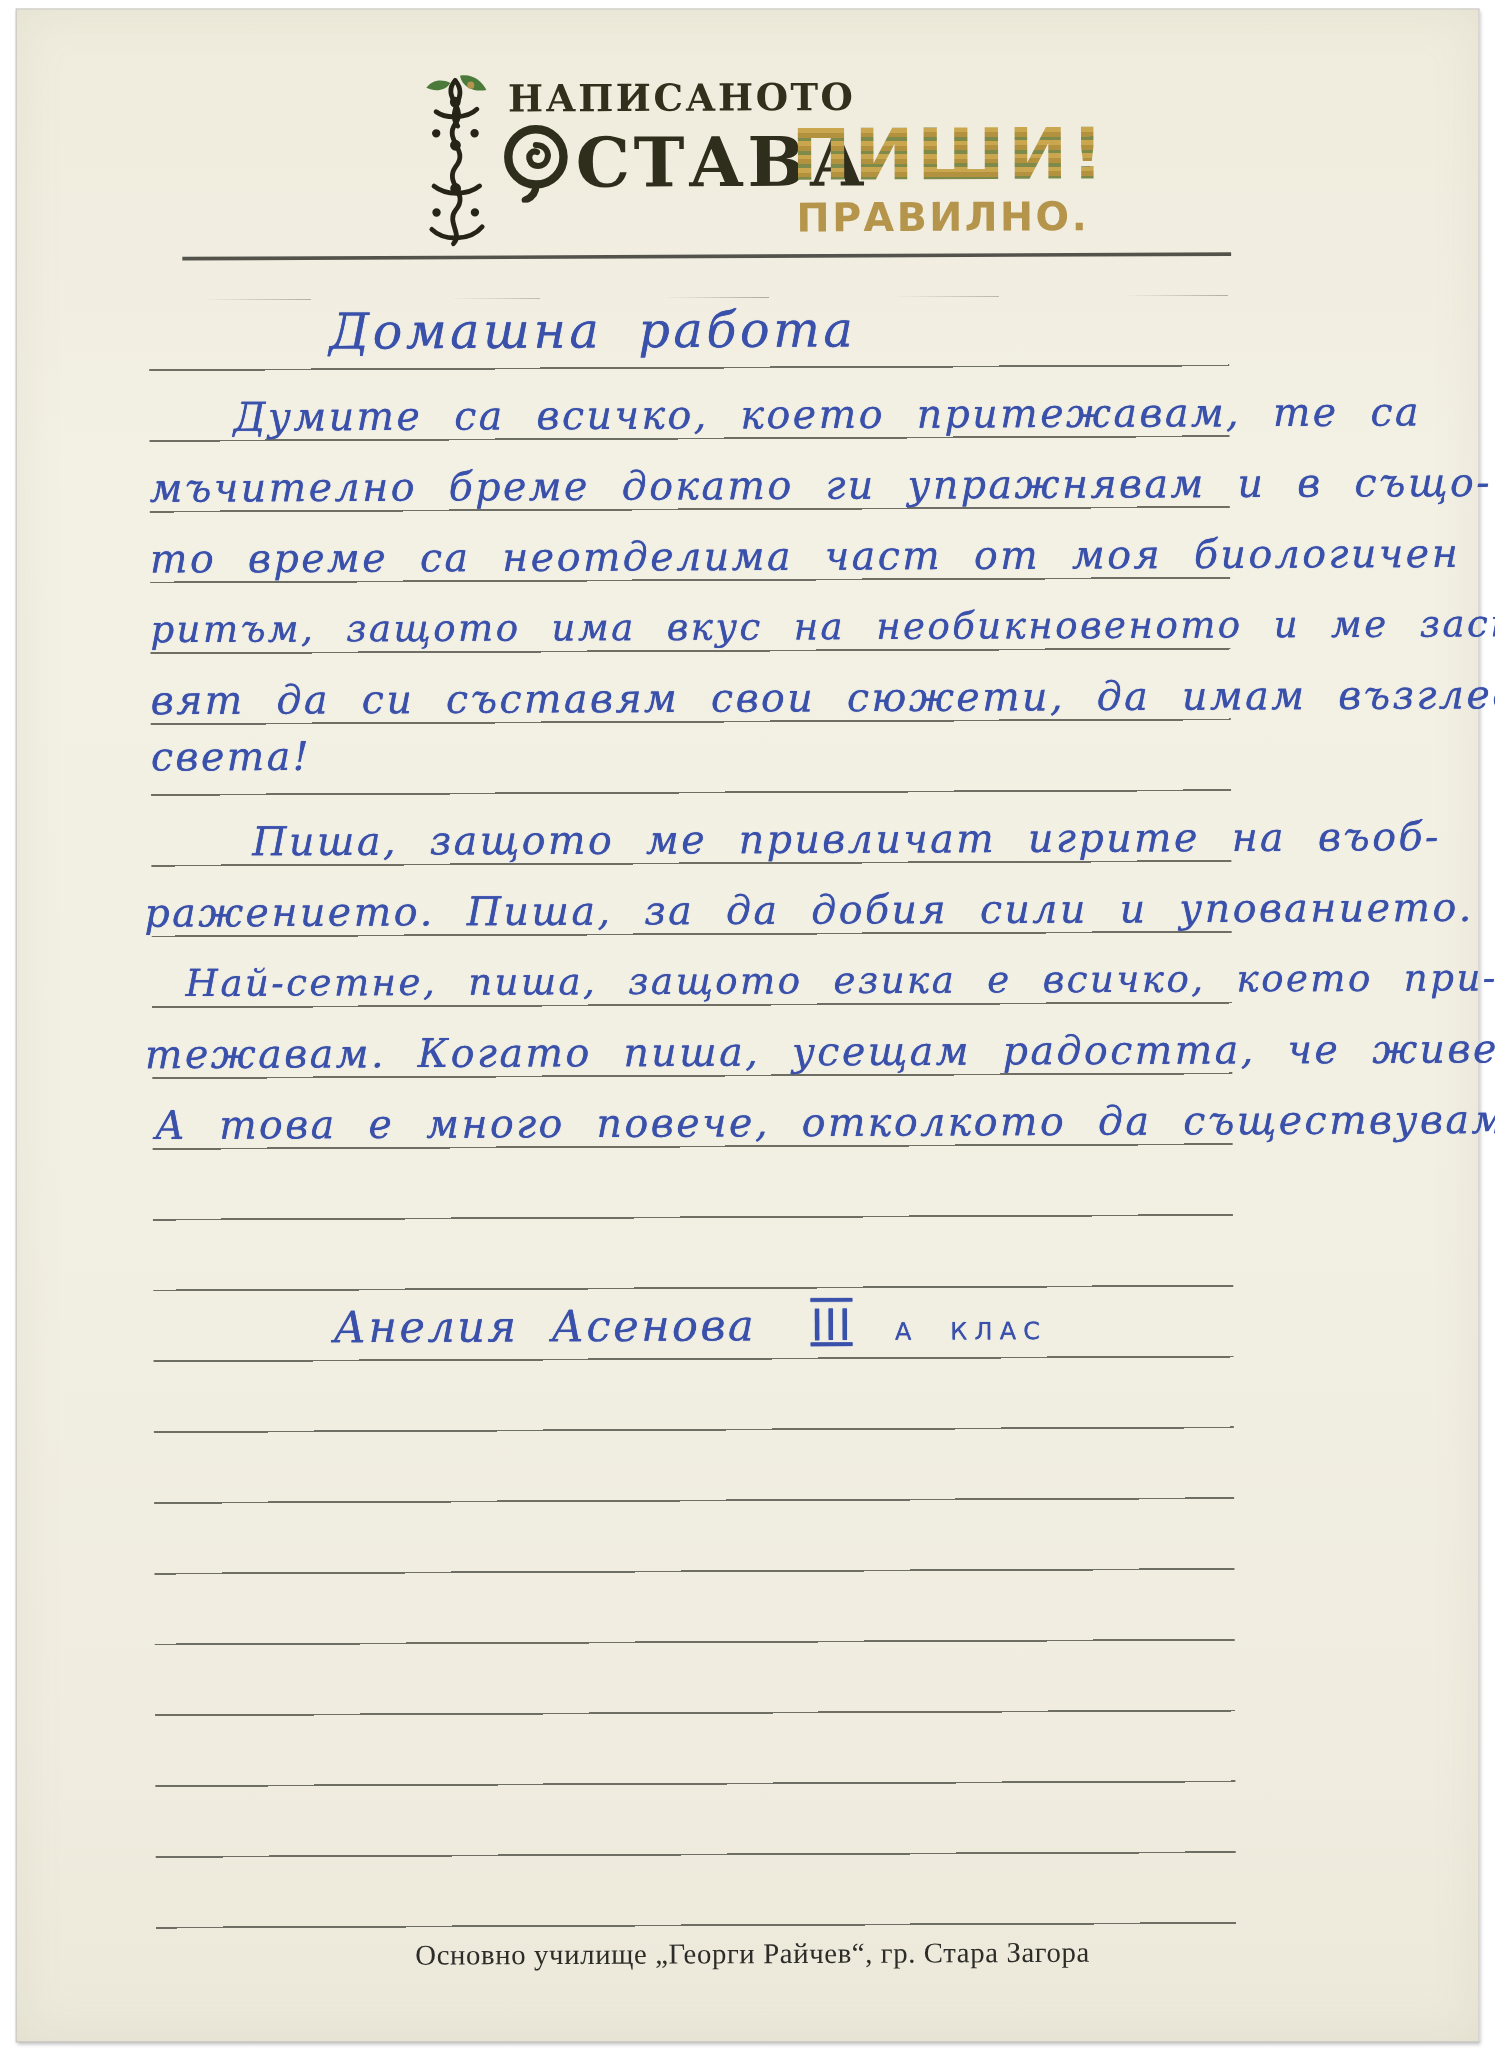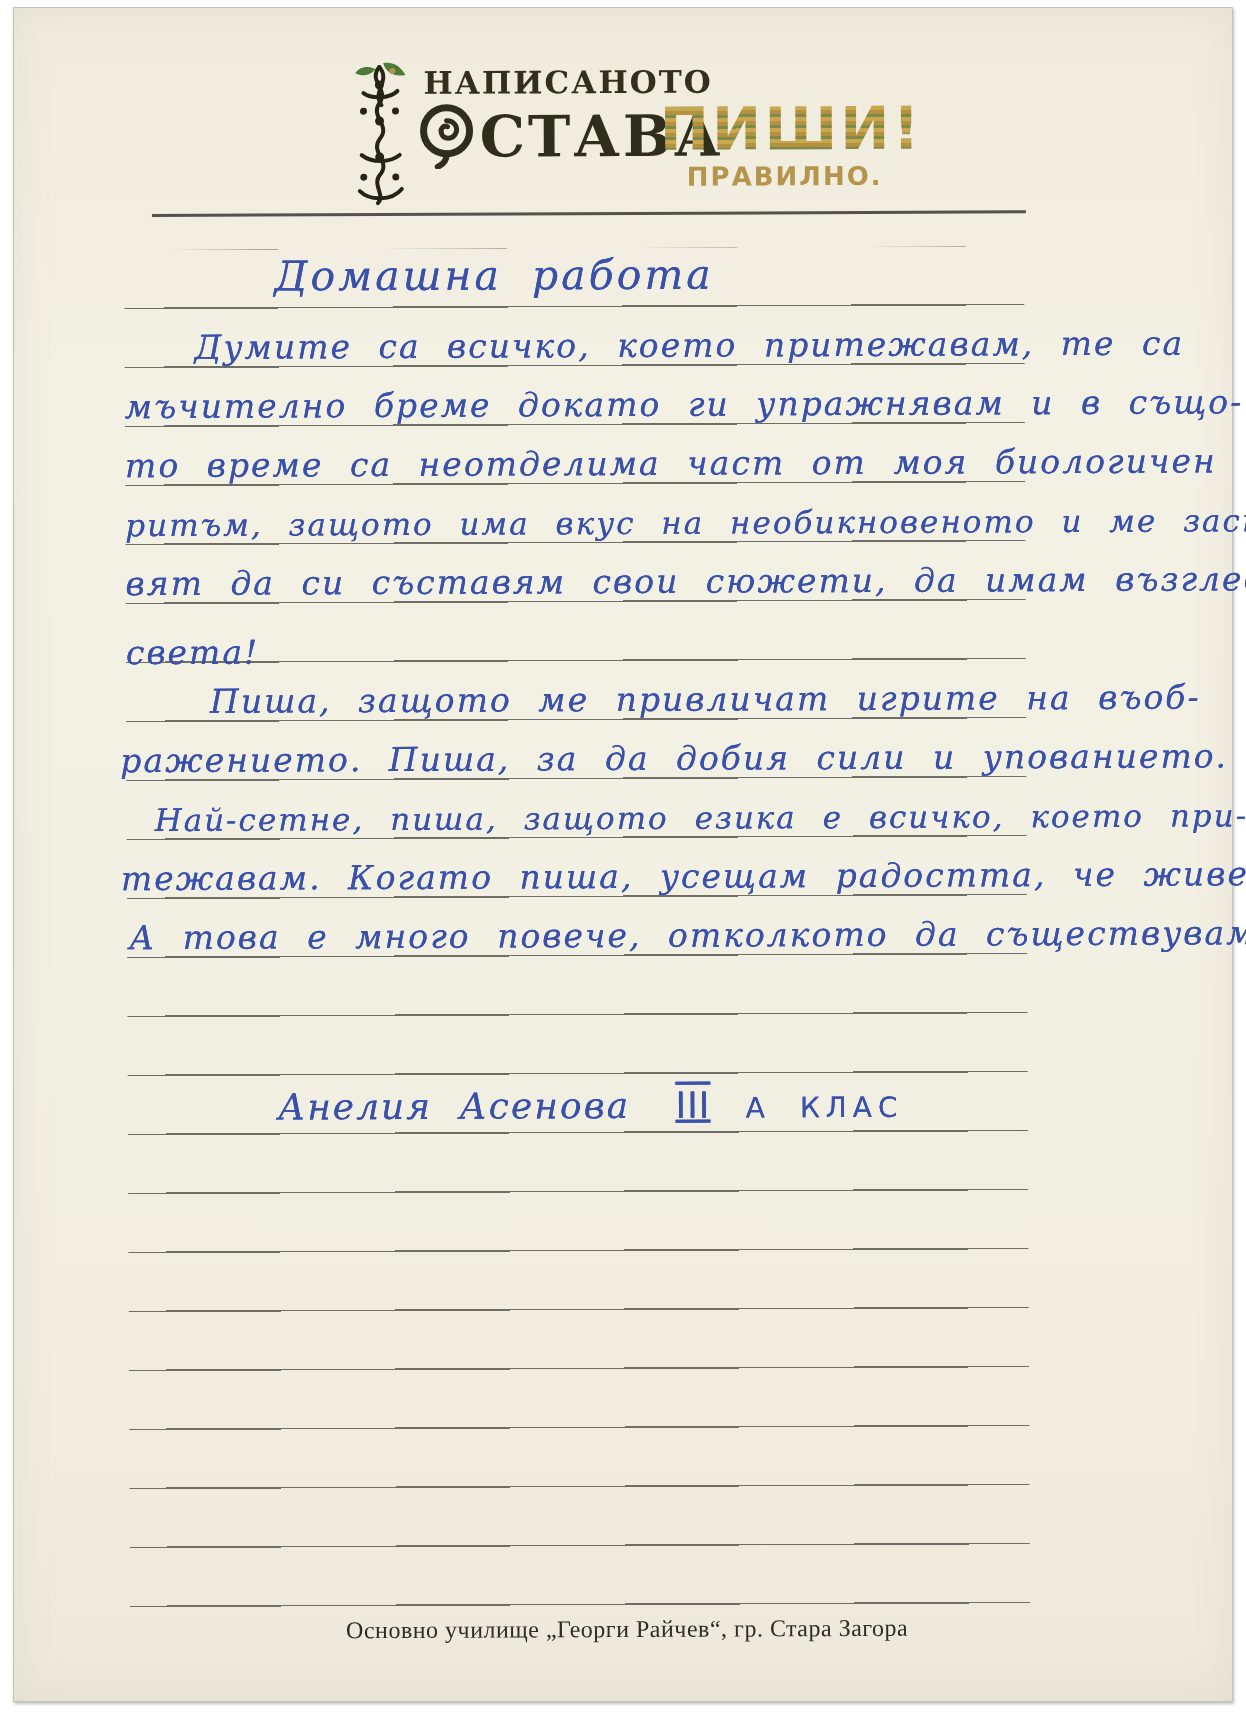--- a/index.html
+++ b/index.html
@@ -32,22 +32,22 @@
   }
   .slogan1{
     position:absolute;left:318px;top:50px;
     font-family:"DejaVu Sans",sans-serif;font-weight:900;font-size:59px;line-height:1;
     letter-spacing:3px;
     background:repeating-linear-gradient(to bottom,#b2913f 0 4px,#7d8a4a 4px 7px,#caa64e 7px 11px);
     -webkit-background-clip:text;background-clip:text;color:transparent;
   }
   .slogan2{
     position:absolute;left:322px;top:112px;
-    font-family:"DejaVu Sans",sans-serif;font-weight:800;font-size:26px;
-    color:#b5944b;letter-spacing:2px;margin-left:23px;
+    font-family:"DejaVu Sans",sans-serif;font-weight:800;font-size:33px;
+    color:#b5944b;letter-spacing:2px;
   }
 
   
   #header-rule{
     position:absolute;left:140px;top:204px;width:874px;height:3px;
     background:#53534b;
   }
   #ruled-lines{
     position:absolute;left:112px;top:240px;width:900px;height:1360px;
     background:repeating-linear-gradient(to bottom,
@@ -63,34 +63,34 @@
     text-shadow:0 0 .6px #3a51ab;
     font-size:33px;line-height:44px;
     letter-spacing:2px;word-spacing:14px;
   }
   #row-title{left:262px;top:240px;font-size:41px;line-height:54px;letter-spacing:3px;}
   #row-0 {left:182px;top:316px;}
   #row-1 {left:112px;top:375px;}
   #row-2 {left:112px;top:434px;}
   #row-3 {left:112px;top:493px;font-size:31px;}
   #row-4 {left:112px;top:552px;}
-  #row-5 {left:112px;top:621px;}
+  #row-5 {left:112px;top:599px;}
   #row-6 {left:196px;top:670px;}
   #row-7 {left:106px;top:729px;}
   #row-8 {left:140px;top:788px;font-size:31px;}
   #row-9 {left:106px;top:847px;}
   #row-10{left:114px;top:906px;}
   #signature{left:262px;top:1076px;font-size:36px;}
   #sig-class-numeral{
     font-style:normal;font-family:"DejaVu Sans",sans-serif;font-weight:normal;
     text-decoration:overline underline;margin-left:18px;letter-spacing:1px;
   }
   #sig-class-suffix{
     font-style:normal;font-family:"DejaVu Sans",sans-serif;
-    font-size:28px;letter-spacing:6px;margin-left:8px;
+    font-size:20px;letter-spacing:6px;margin-left:8px;
   }
 
   
   #footer{
     position:absolute;left:0;right:0;top:1608px;text-align:center;
     font-family:"Liberation Serif","DejaVu Serif",serif;
     font-size:24px;color:#2d2c28;letter-spacing:.5px;
   }
 </style>
 </head>

